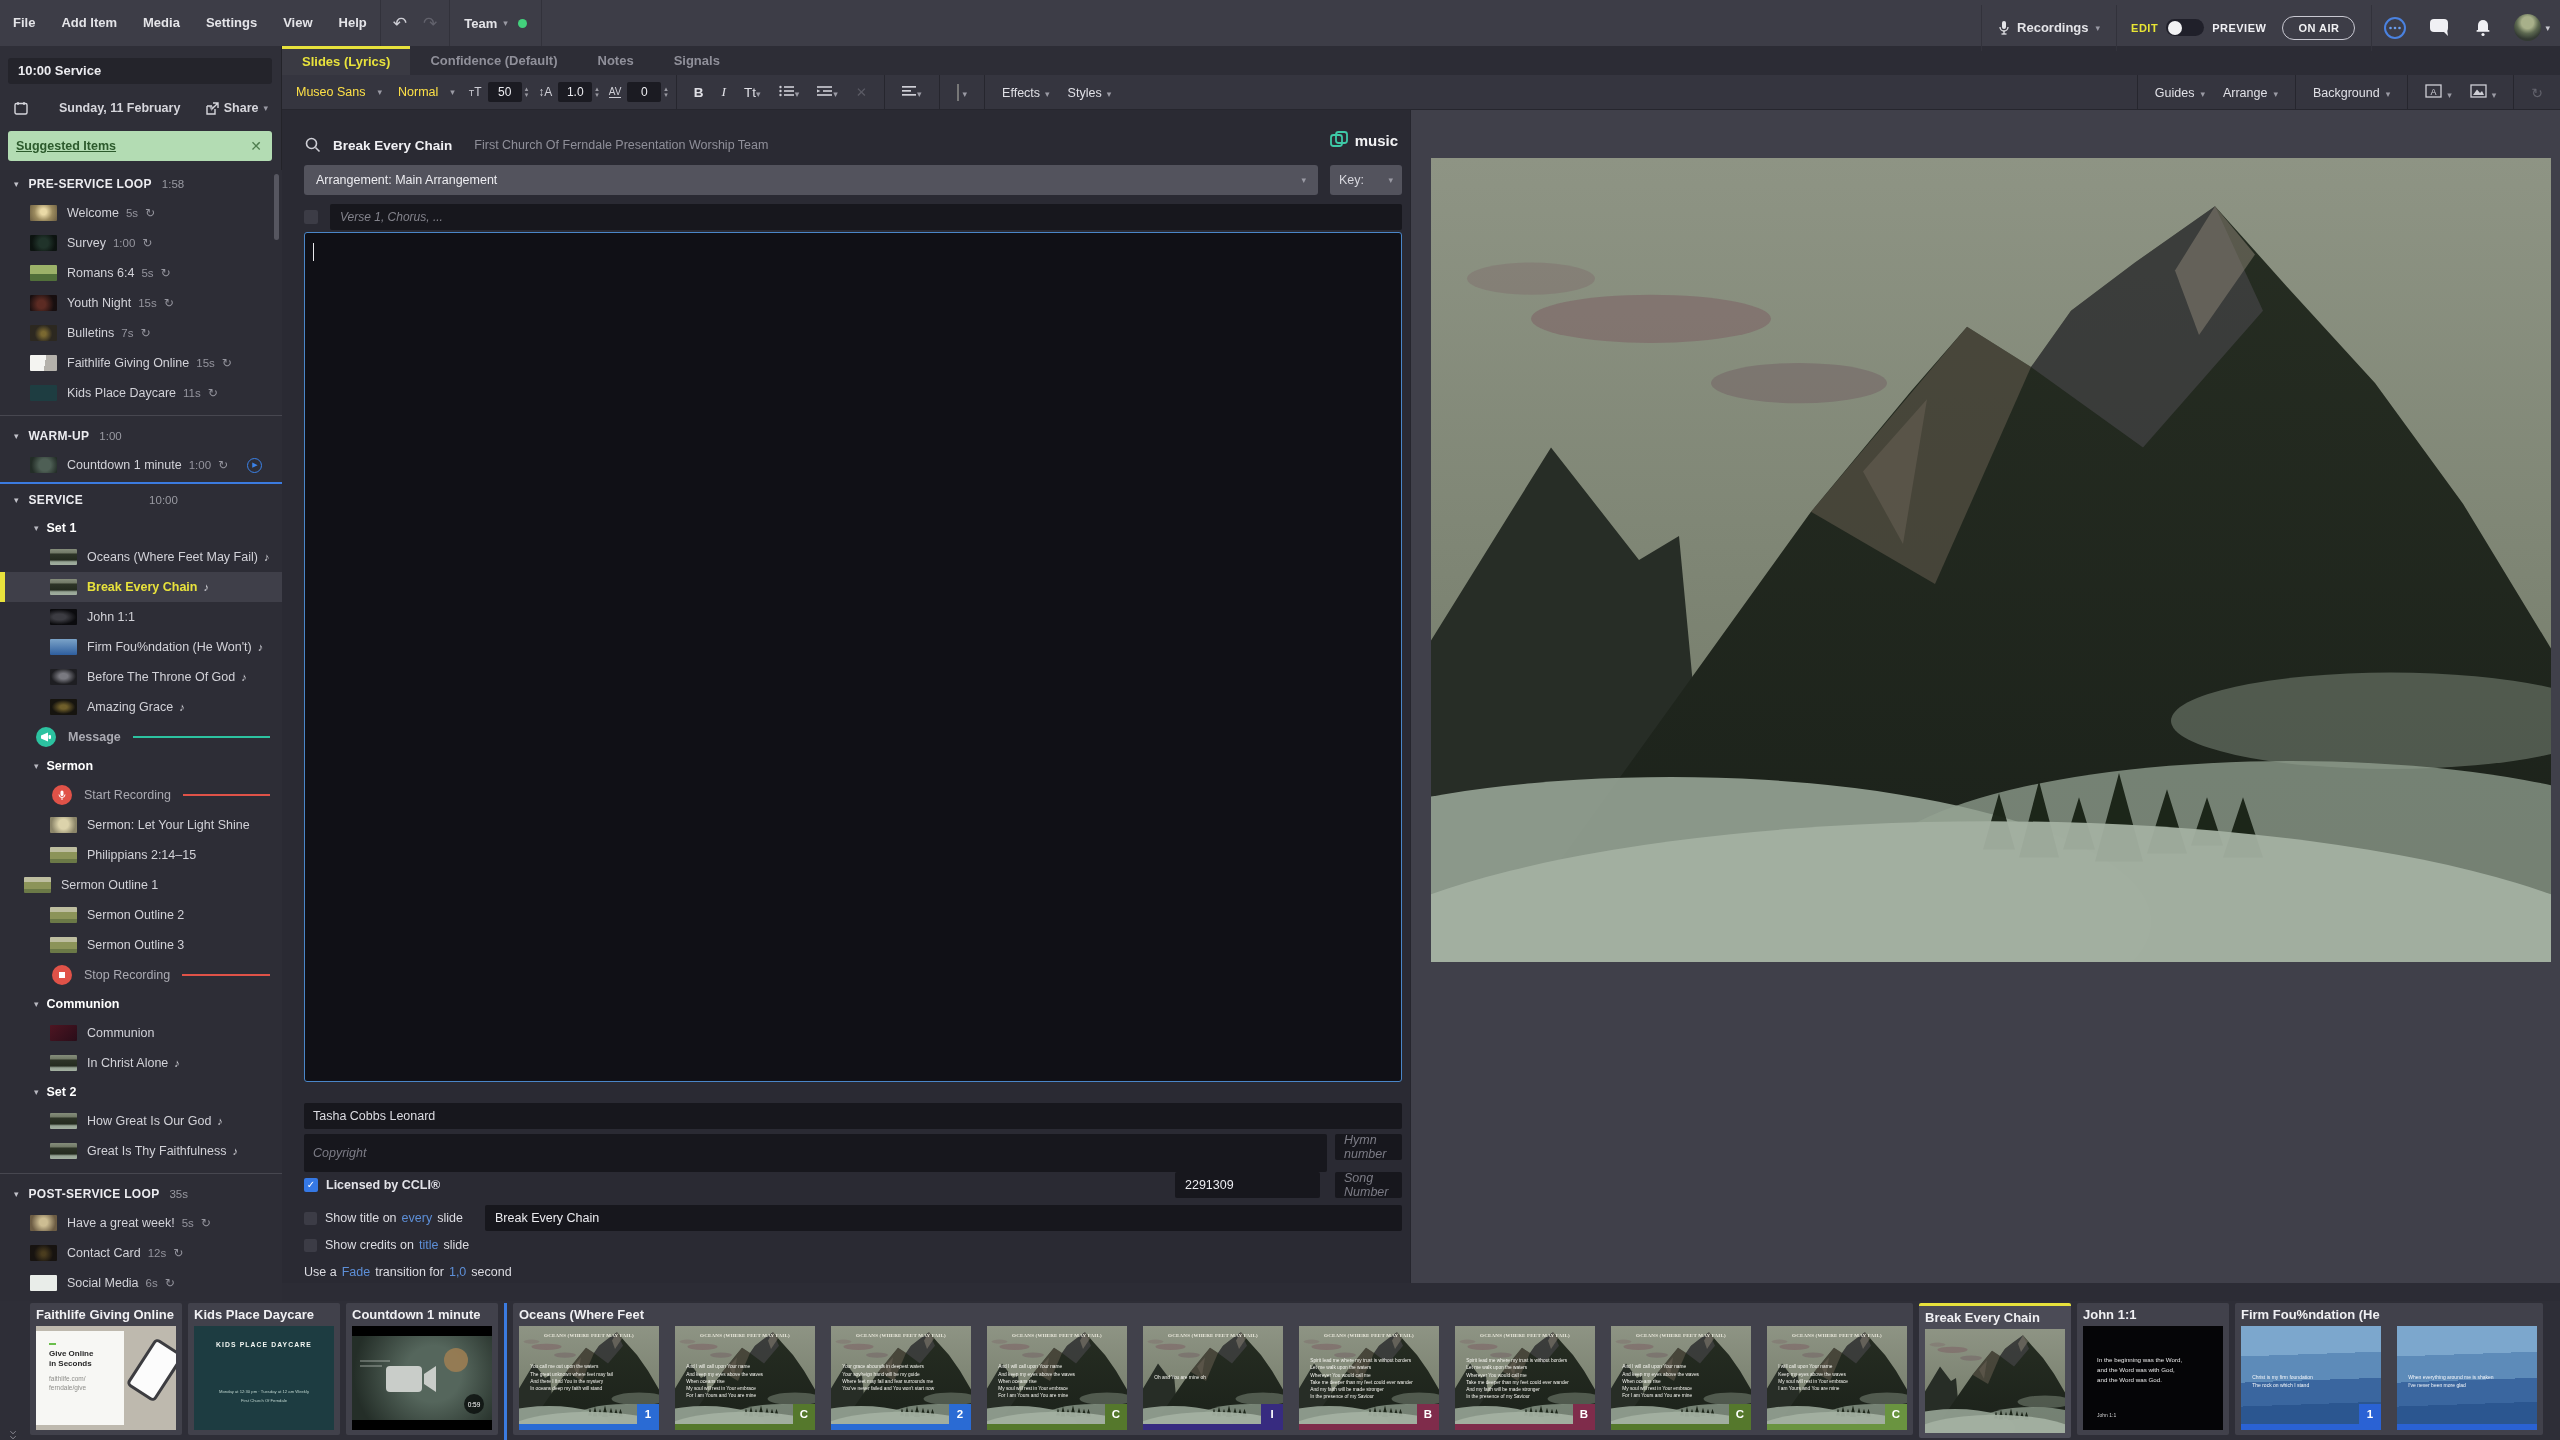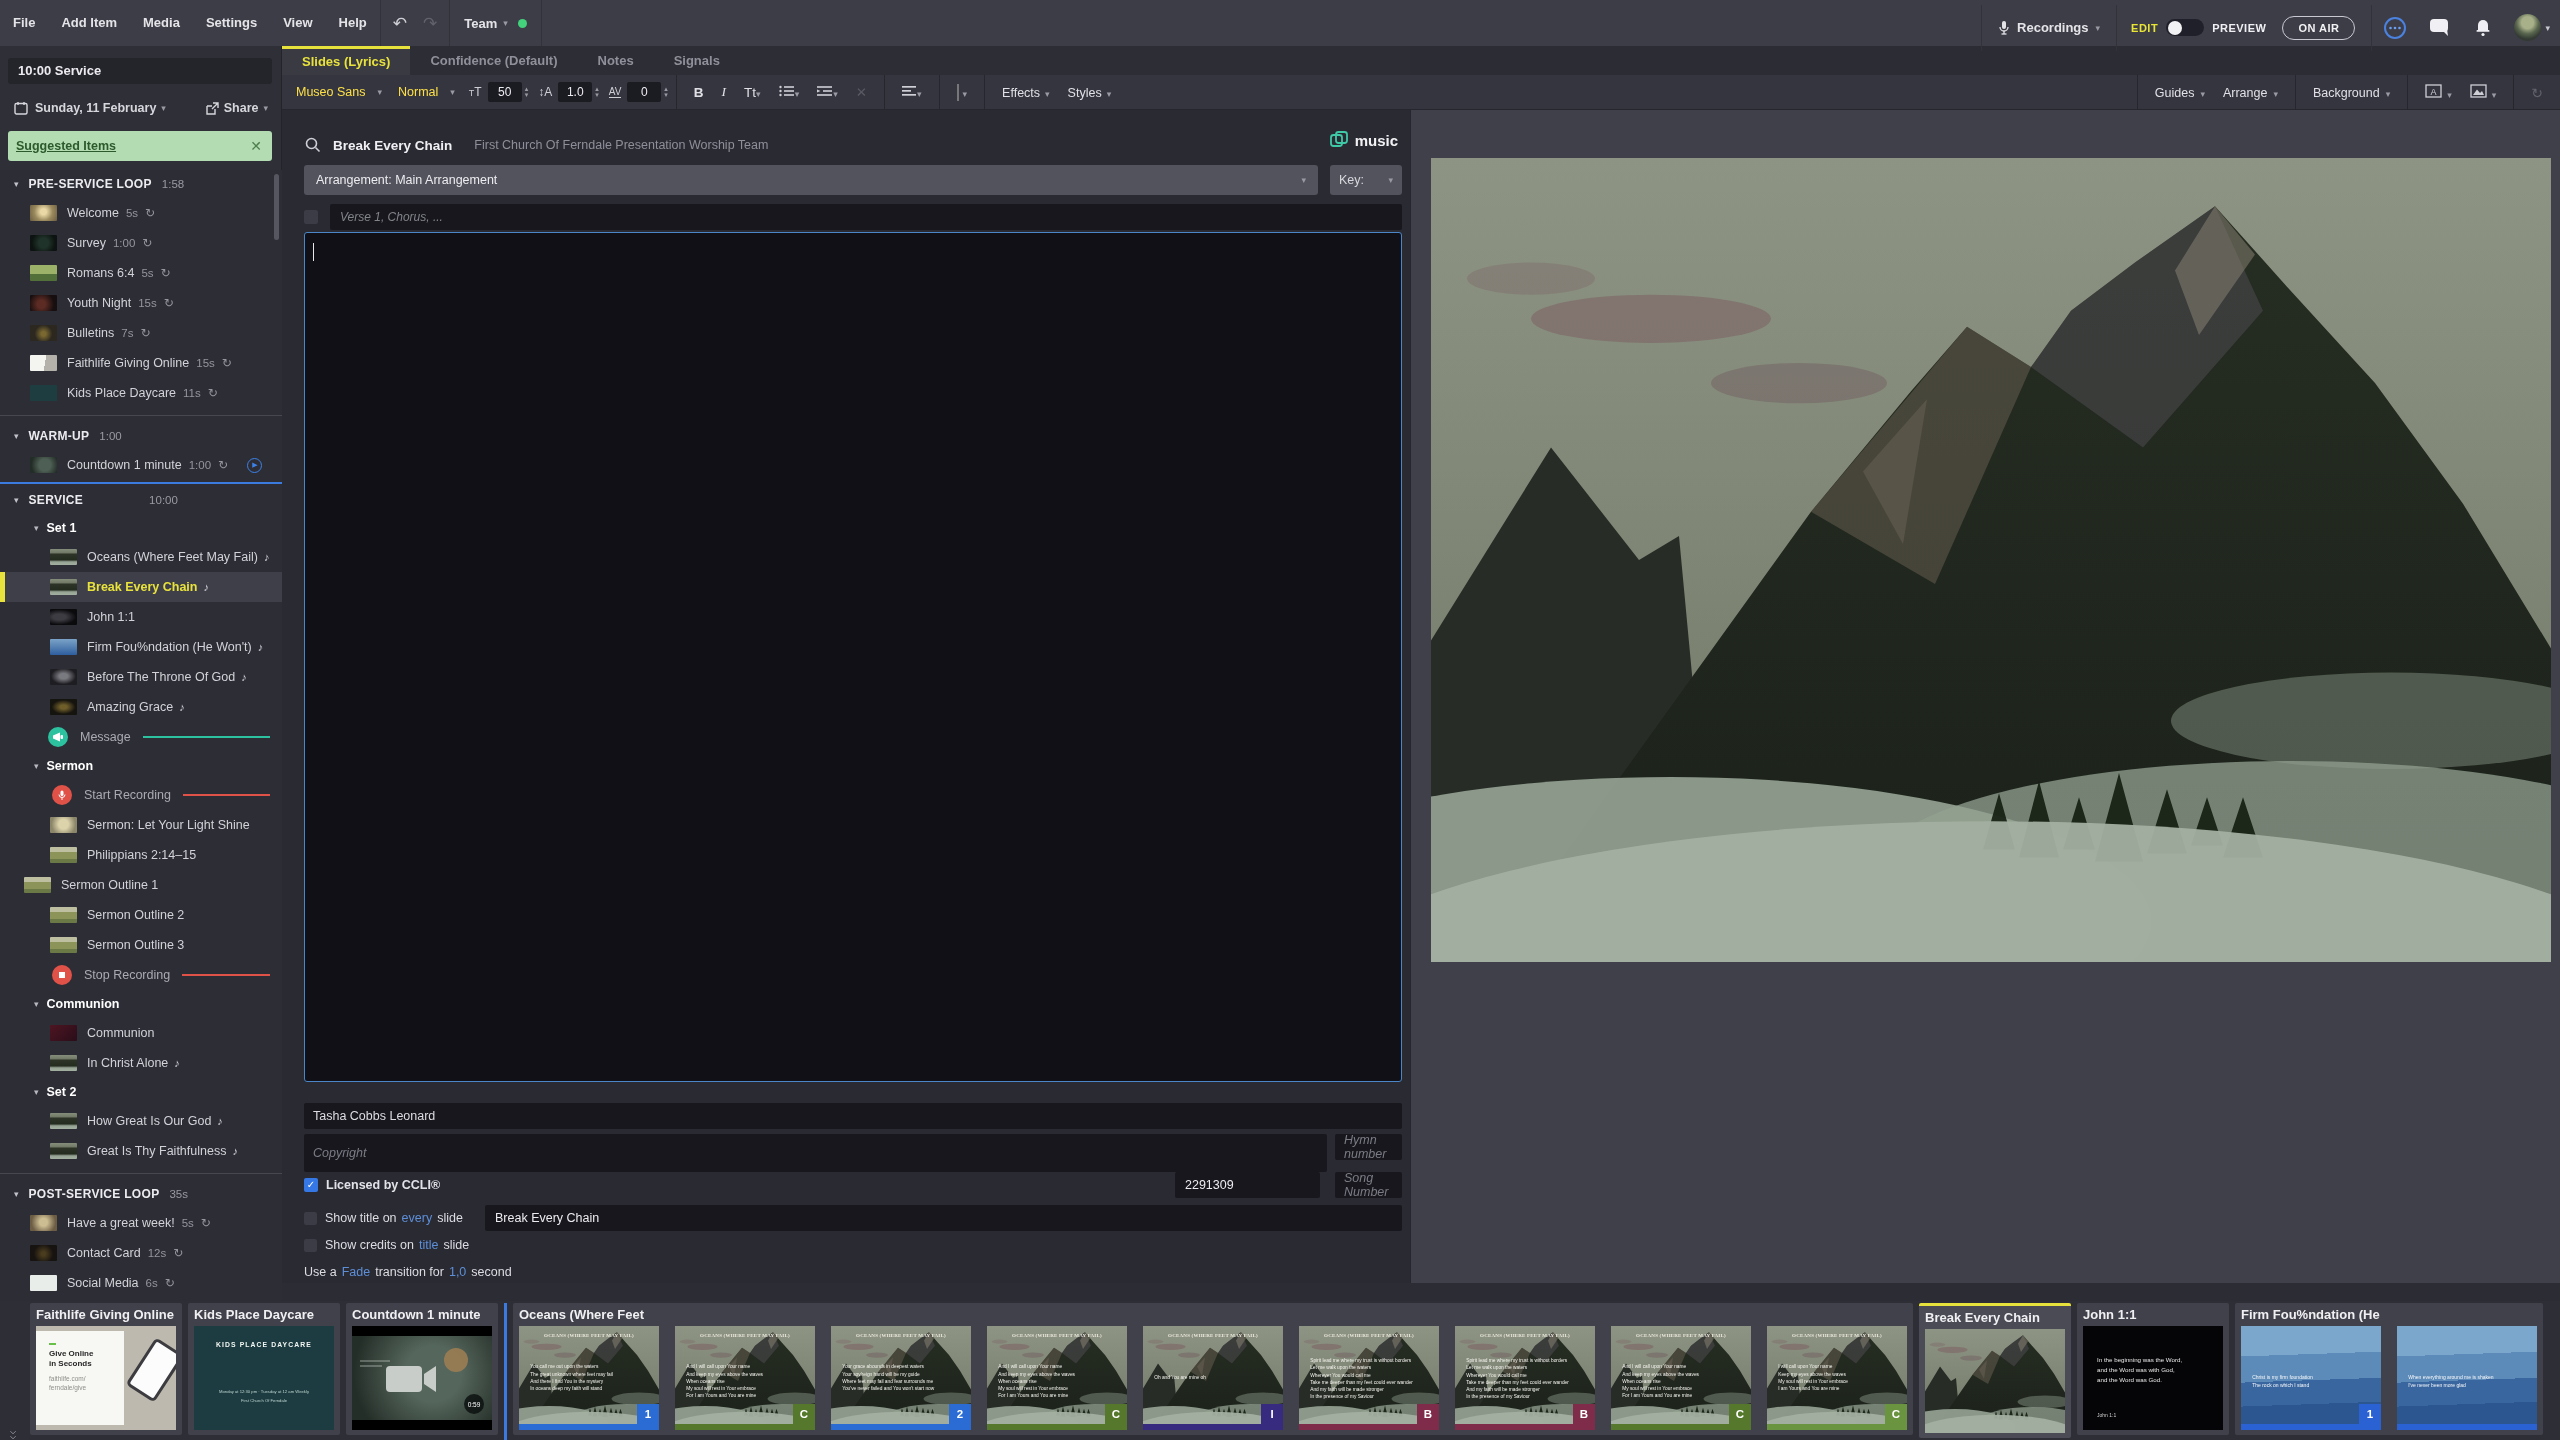--- a/index.html
+++ b/index.html
@@ -26,21 +26,21 @@
   .onair{border:1px solid #c9c9d2;border-radius:14px;color:#f2f2f4;font-size:11px;font-weight:700;letter-spacing:.5px;padding:5px 15px;margin-right:16px;}
   .tb-icon{margin:0 11px;display:flex;align-items:center;}
   .avatar{width:27px;height:27px;border-radius:50%;margin-left:10px;
     background:radial-gradient(circle at 50% 32%,#a8b08a 0 26%,#5c6850 48%,#333a33 72%),linear-gradient(180deg,#5a6a58,#23262a);}
   .avatar-caret{color:#c8c8d0;font-size:9px;margin:0 10px 0 4px;}
 
   
   #sidebar{position:absolute;left:0;top:46px;width:282px;height:1255px;background:#2f2f38;z-index:20;border-right:1px solid #232329;}
   #service-title{position:absolute;left:8px;top:12px;width:264px;height:26px;background:#24242b;border-radius:3px;
     color:#ececf0;font-size:13px;font-weight:600;line-height:26px;padding-left:10px;}
-  #date-row{position:absolute;left:0;top:50px;width:282px;height:24px;display:flex;align-items:center;}
+  #date-row{position:absolute;left:0;top:50px;width:282px;height:24px;display:flex;align-items:center;gap:24px;}
   #date-row .lbl{color:#d6d6dc;font-size:12.5px;font-weight:600;margin:0 5px 0 7px;}
   #share-wrap{position:absolute;right:14px;display:flex;align-items:center;}
   #share-wrap .lbl{margin:0 5px;}
   #suggested{position:absolute;left:8px;top:85px;width:264px;height:30px;background:#b3dcb3;border-radius:3px;
     display:flex;align-items:center;}
   #suggested .txt{color:#2c5a2c;font-size:12.5px;font-weight:700;text-decoration:underline;margin-left:8px;}
   #suggested .x{margin-left:auto;margin-right:10px;color:#4e7d4e;font-size:14px;}
   #service-list{position:absolute;left:0;top:124px;width:282px;bottom:0;overflow:hidden;background:#2d2d36;}
   #sb-scroll{position:absolute;right:2px;top:128px;width:5px;height:66px;border-radius:3px;background:#565660;z-index:5;}
 
@@ -396,21 +396,21 @@
         <div class="sb-row" style="padding-left: 50px;">
           <span class="sb-thumb th-throne"></span>
           <span class="lab">Before The Throne Of God</span>
           <span class="note">♪</span>
         </div>
         <div class="sb-row" style="padding-left: 50px;">
           <span class="sb-thumb th-amazing"></span>
           <span class="lab">Amazing Grace</span>
           <span class="note">♪</span>
         </div>
-        <div class="sb-row" style="padding-left: 48px;">
+        <div class="sb-row" style="padding-left: 36px; font-weight: bold;">
           <span class="act-circle" style="background: rgb(44, 194, 160);">
             <svg width="11" height="10" viewBox="0 0 11 10">
               <polygon points="0,3.5 7,0.5 7,9.5 0,6.5" fill="#fff"></polygon>
               <rect x="7.5" y="3" width="2.5" height="4" rx="1" fill="#fff"></rect>
             </svg>
           </span>
           <span class="act-lab">Message</span>
           <span class="act-line" style="background: rgb(44, 194, 160);"></span>
         </div>
         <div class="sb-subheader">

